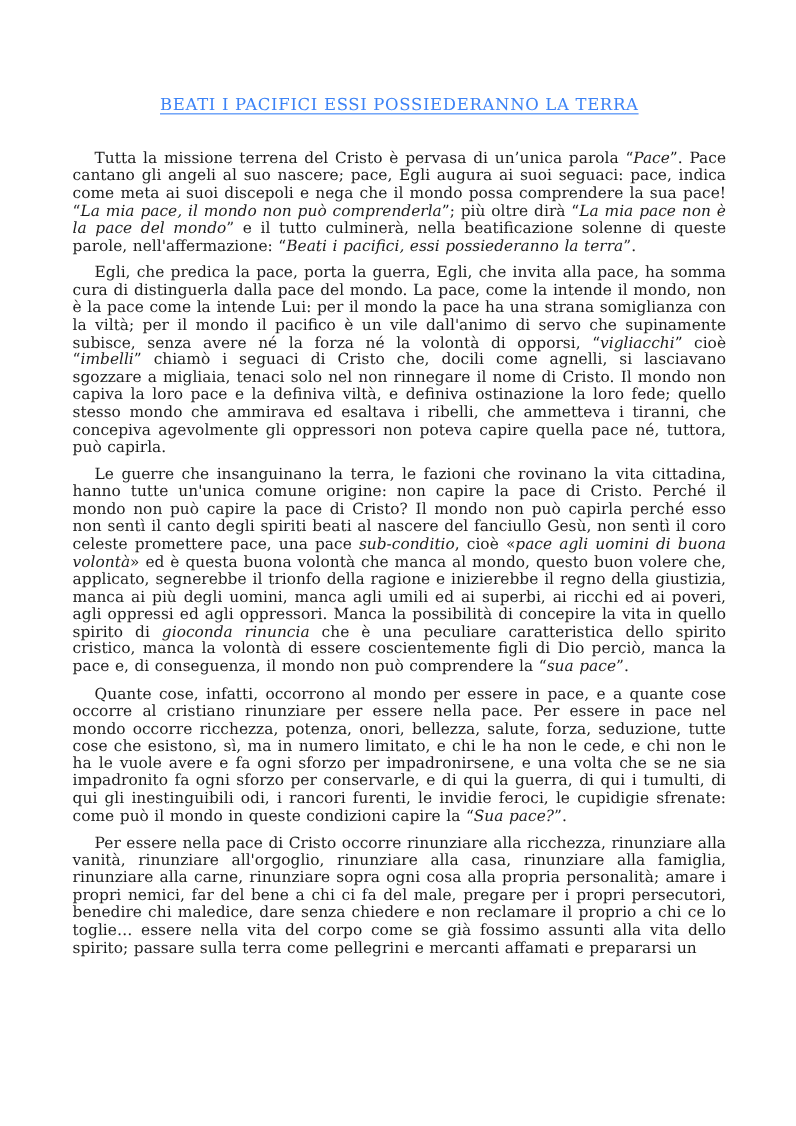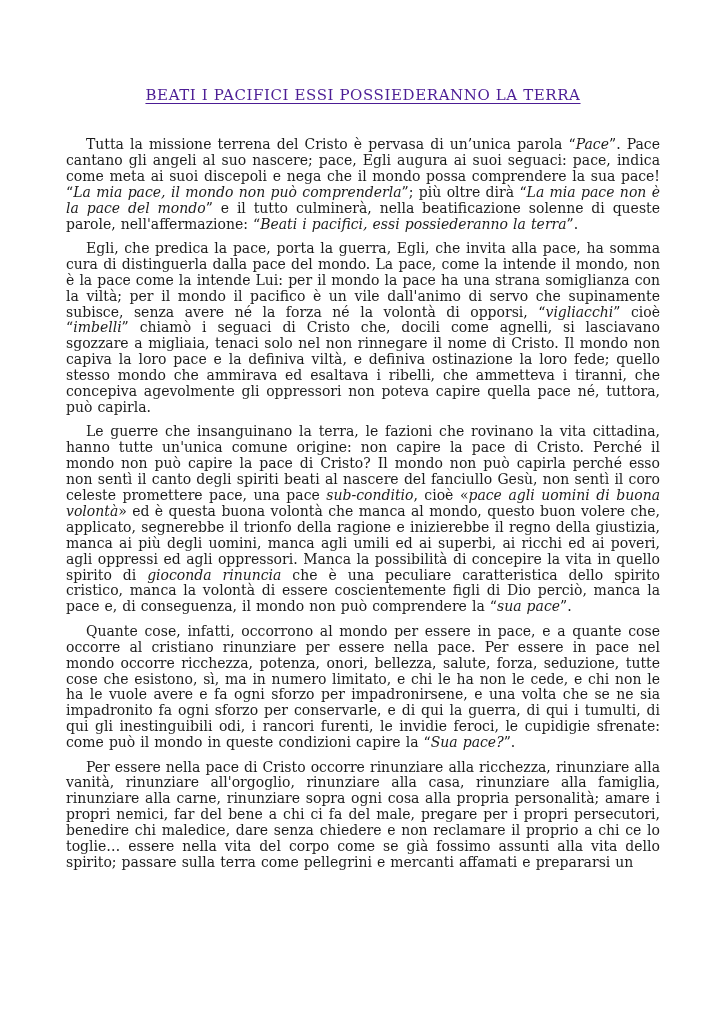--- a/index.html
+++ b/index.html
@@ -17,21 +17,21 @@
     padding: 86px 64px 30px 66px;
     overflow: hidden;
     position: relative;
   }
   .title {
     margin: 0 0 33px 0;
     text-align: center;
     font-size: 15px;
     font-weight: normal;
     letter-spacing: 0.6px;
-    color: #4c1d95;
+    color: #3b82f6;
   }
   .title span {
     text-decoration: underline;
     text-underline-offset: 3px;
   }
   .doc-body {
     font-size: 14px;
     line-height: 15.9px;
   }
   .para {

